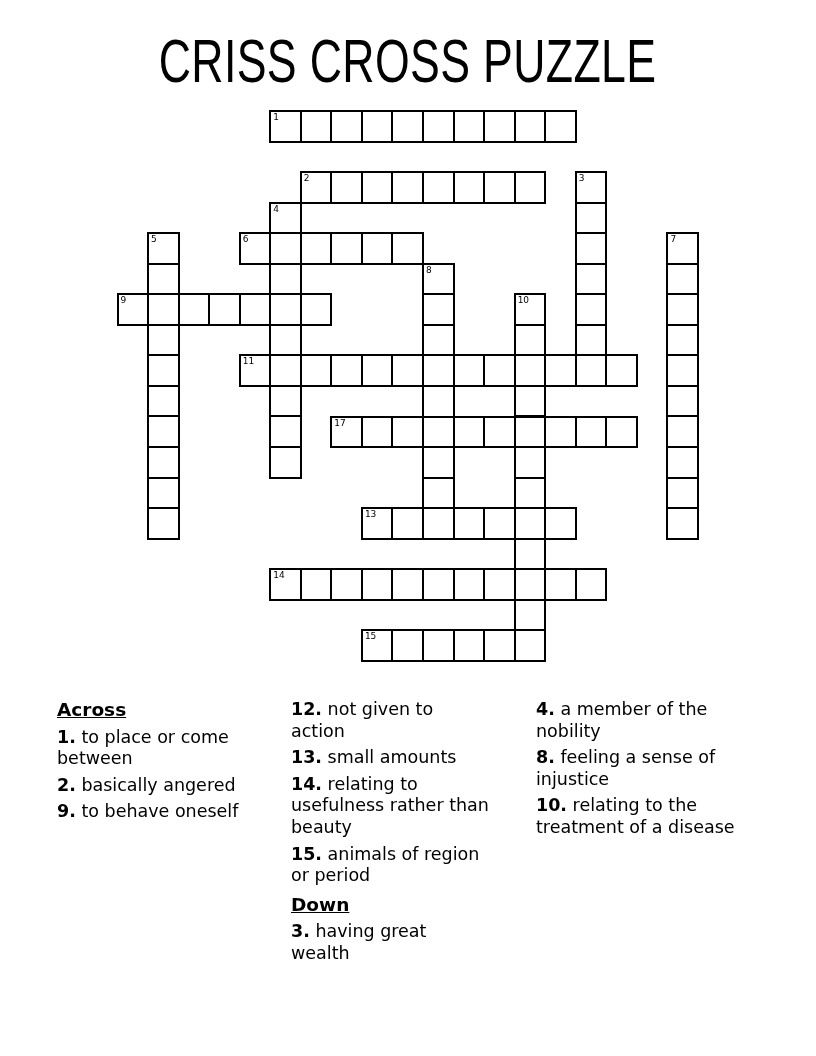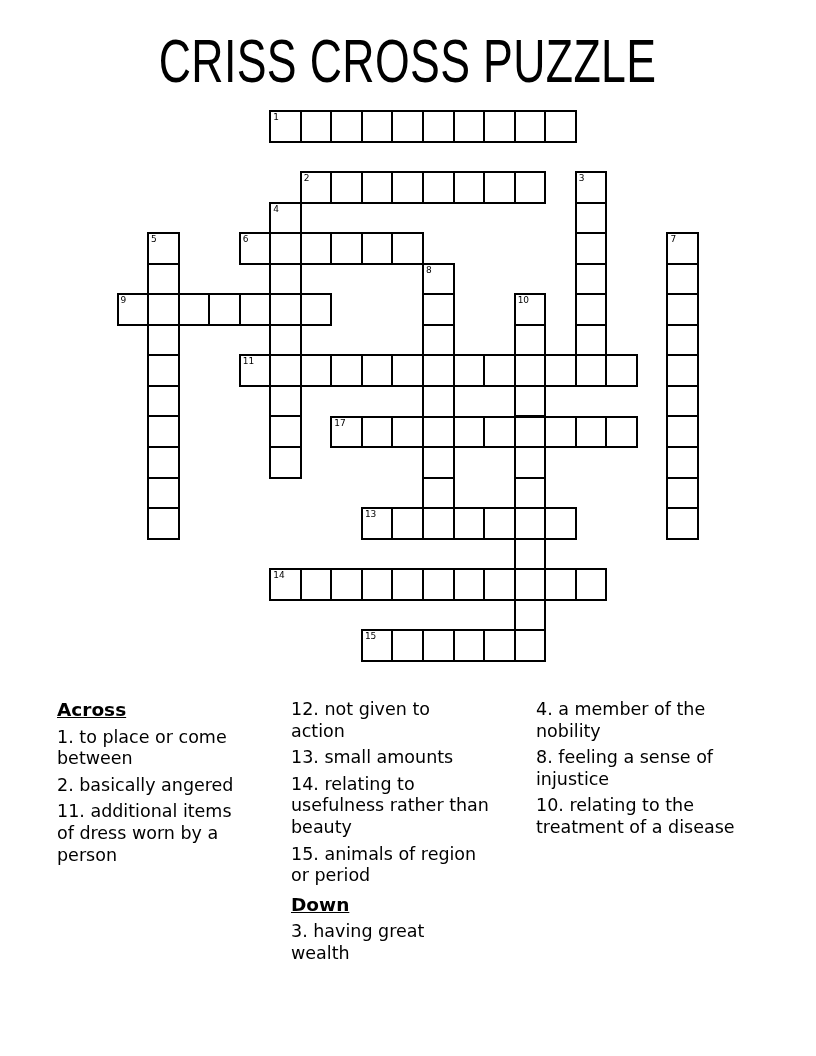--- a/index.html
+++ b/index.html
@@ -19,21 +19,21 @@
   .word { position:absolute; border:2px solid #000; background:#fff; box-sizing:border-box; }
   .sep  { position:absolute; background:#000; }
   .cell { position:absolute; }
   .wnum {
     position:absolute; top:0px; left:2px; font-size:9px; line-height:11px;
     font-family:"DejaVu Sans", sans-serif; color:#000;
   }
   
   .clue-col { position:absolute; top:699px; font-size:17.5px; line-height:21.6px; }
   .clue { margin:0 0 5px 0; }
-  .clue b { font-weight:normal; }
+  .clue b { font-weight:bold; }
   .clue .txt { white-space:pre-line; }
   .clue-heading {
     font-weight:bold; text-decoration:underline; font-size:18.5px;
     margin:0 0 6px 0;
   }
   .clue-col .clue-heading.not-first { margin-top:7px; }
 </style>
 </head>
 <body>
 
@@ -342,23 +342,21 @@
         <span class="wnum">15</span>
       </div>
     </div>
 
   <section id="clues">
       <div class="clue-col" style="left: 57px; width: 238px;">
         <p class="clue-heading">Across</p>
         <p class="clue"><b>1.</b><span class="txt"> to place or come
 between</span></p>
         <p class="clue"><b>2.</b><span class="txt"> basically angered</span></p>
-        <p class="clue"><b>11.</b><span class="txt"> additional items
-of dress worn by a
-person</span></p>
+        <p class="clue"><b>9.</b><span class="txt"> to behave oneself</span></p>
       </div>
       <div class="clue-col" style="left: 291px; width: 238px;">
         <p class="clue"><b>12.</b><span class="txt"> not given to
 action</span></p>
         <p class="clue"><b>13.</b><span class="txt"> small amounts</span></p>
         <p class="clue"><b>14.</b><span class="txt"> relating to
 usefulness rather than
 beauty</span></p>
         <p class="clue"><b>15.</b><span class="txt"> animals of region
 or period</span></p>

